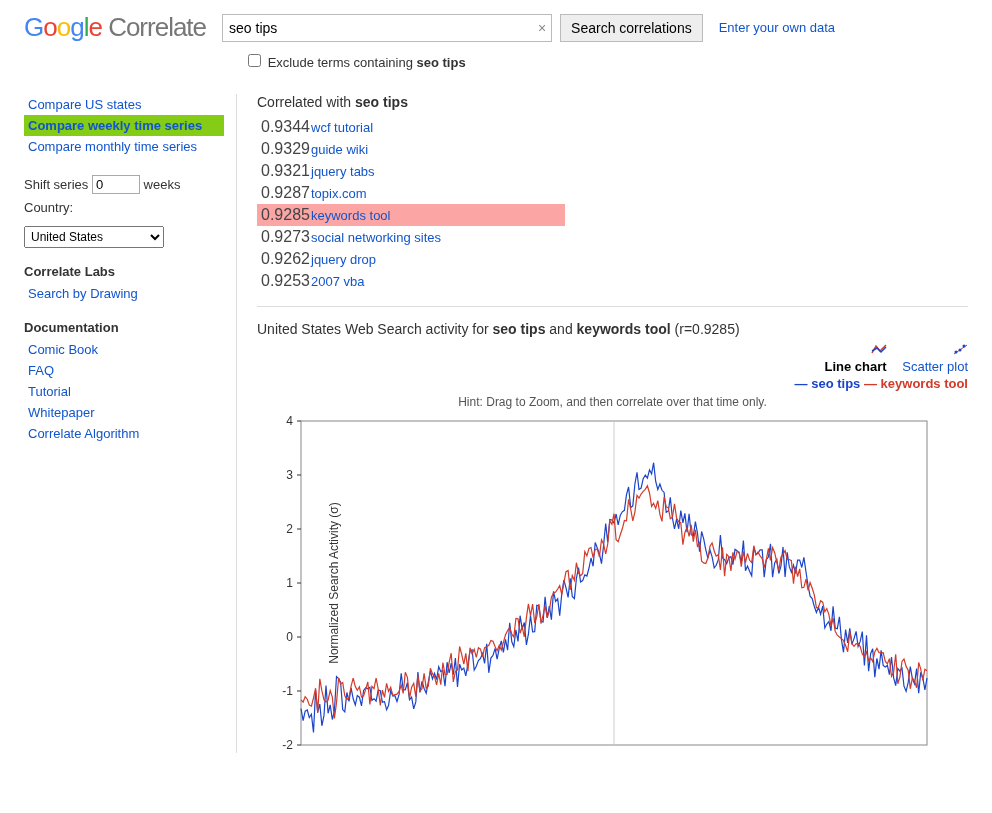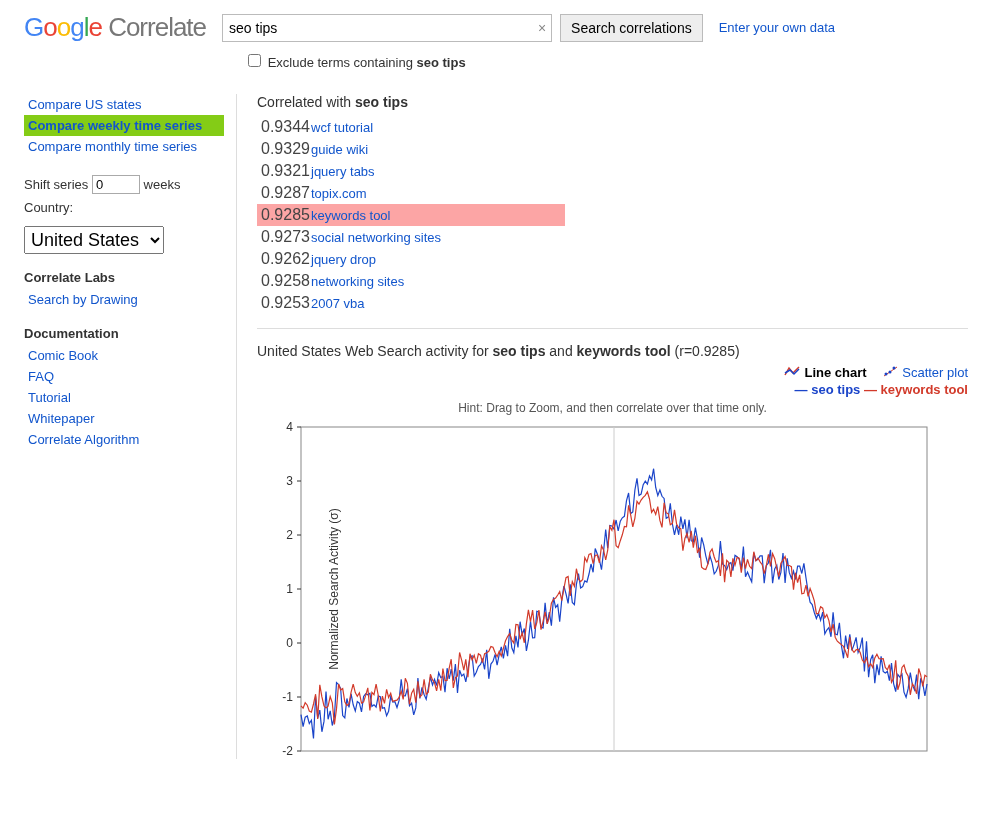--- a/index.html
+++ b/index.html
@@ -103,21 +103,21 @@
   }
   .shift-input {
     width: 40px;
     padding: 1px 3px;
     font-size: 13px;
     border: 1px solid #aaa;
   }
   .country-select {
     margin-top: 6px;
     width: 140px;
-    font-size: 18px;
+    font-size: 12px;
     padding: 2px;
   }
   .main {
     flex: 1;
     padding-left: 20px;
   }
   .corr-header {
     font-size: 14px;
     margin-bottom: 6px;
   }
@@ -174,25 +174,26 @@
   .chart-title {
     font-size: 14px;
     margin-bottom: 6px;
   }
   .chart-tabs {
     text-align: right;
     font-size: 13px;
   }
   .chart-tabs .tab {
     display: inline-flex;
-    align-items: flex-start;
+    align-items: flex-end;
     gap: 4px;
     margin-left: 12px;
     color: #1155cc;
     cursor: pointer;
+    flex-direction: column;
   }
   .chart-tabs .tab.active { color: #000; font-weight: bold; }
   .legend {
     text-align: right;
     font-size: 13px;
     font-weight: bold;
     margin-top: 2px;
   }
   .legend .s1 { color: #1a44c9; }
   .legend .s2 { color: #d23a2a; }
@@ -310,24 +311,20 @@
           <span class="corr-val">0.9285</span>
           <a class="corr-term">keywords tool</a>
         </div>
         <div class="corr-row">
           <span class="corr-val">0.9273</span>
           <a class="corr-term">social networking sites</a>
         </div>
         <div class="corr-row">
           <span class="corr-val">0.9262</span>
           <a class="corr-term">jquery drop</a>
-        </div>
-        <div class="corr-row">
-          <span class="corr-val">0.9258</span>
-          <a class="corr-term">networking sites</a>
         </div>
         <div class="corr-row">
           <span class="corr-val">0.9253</span>
           <a class="corr-term">2007 vba</a>
         </div>
       </div>
 
 
     <hr class="divider">
 

